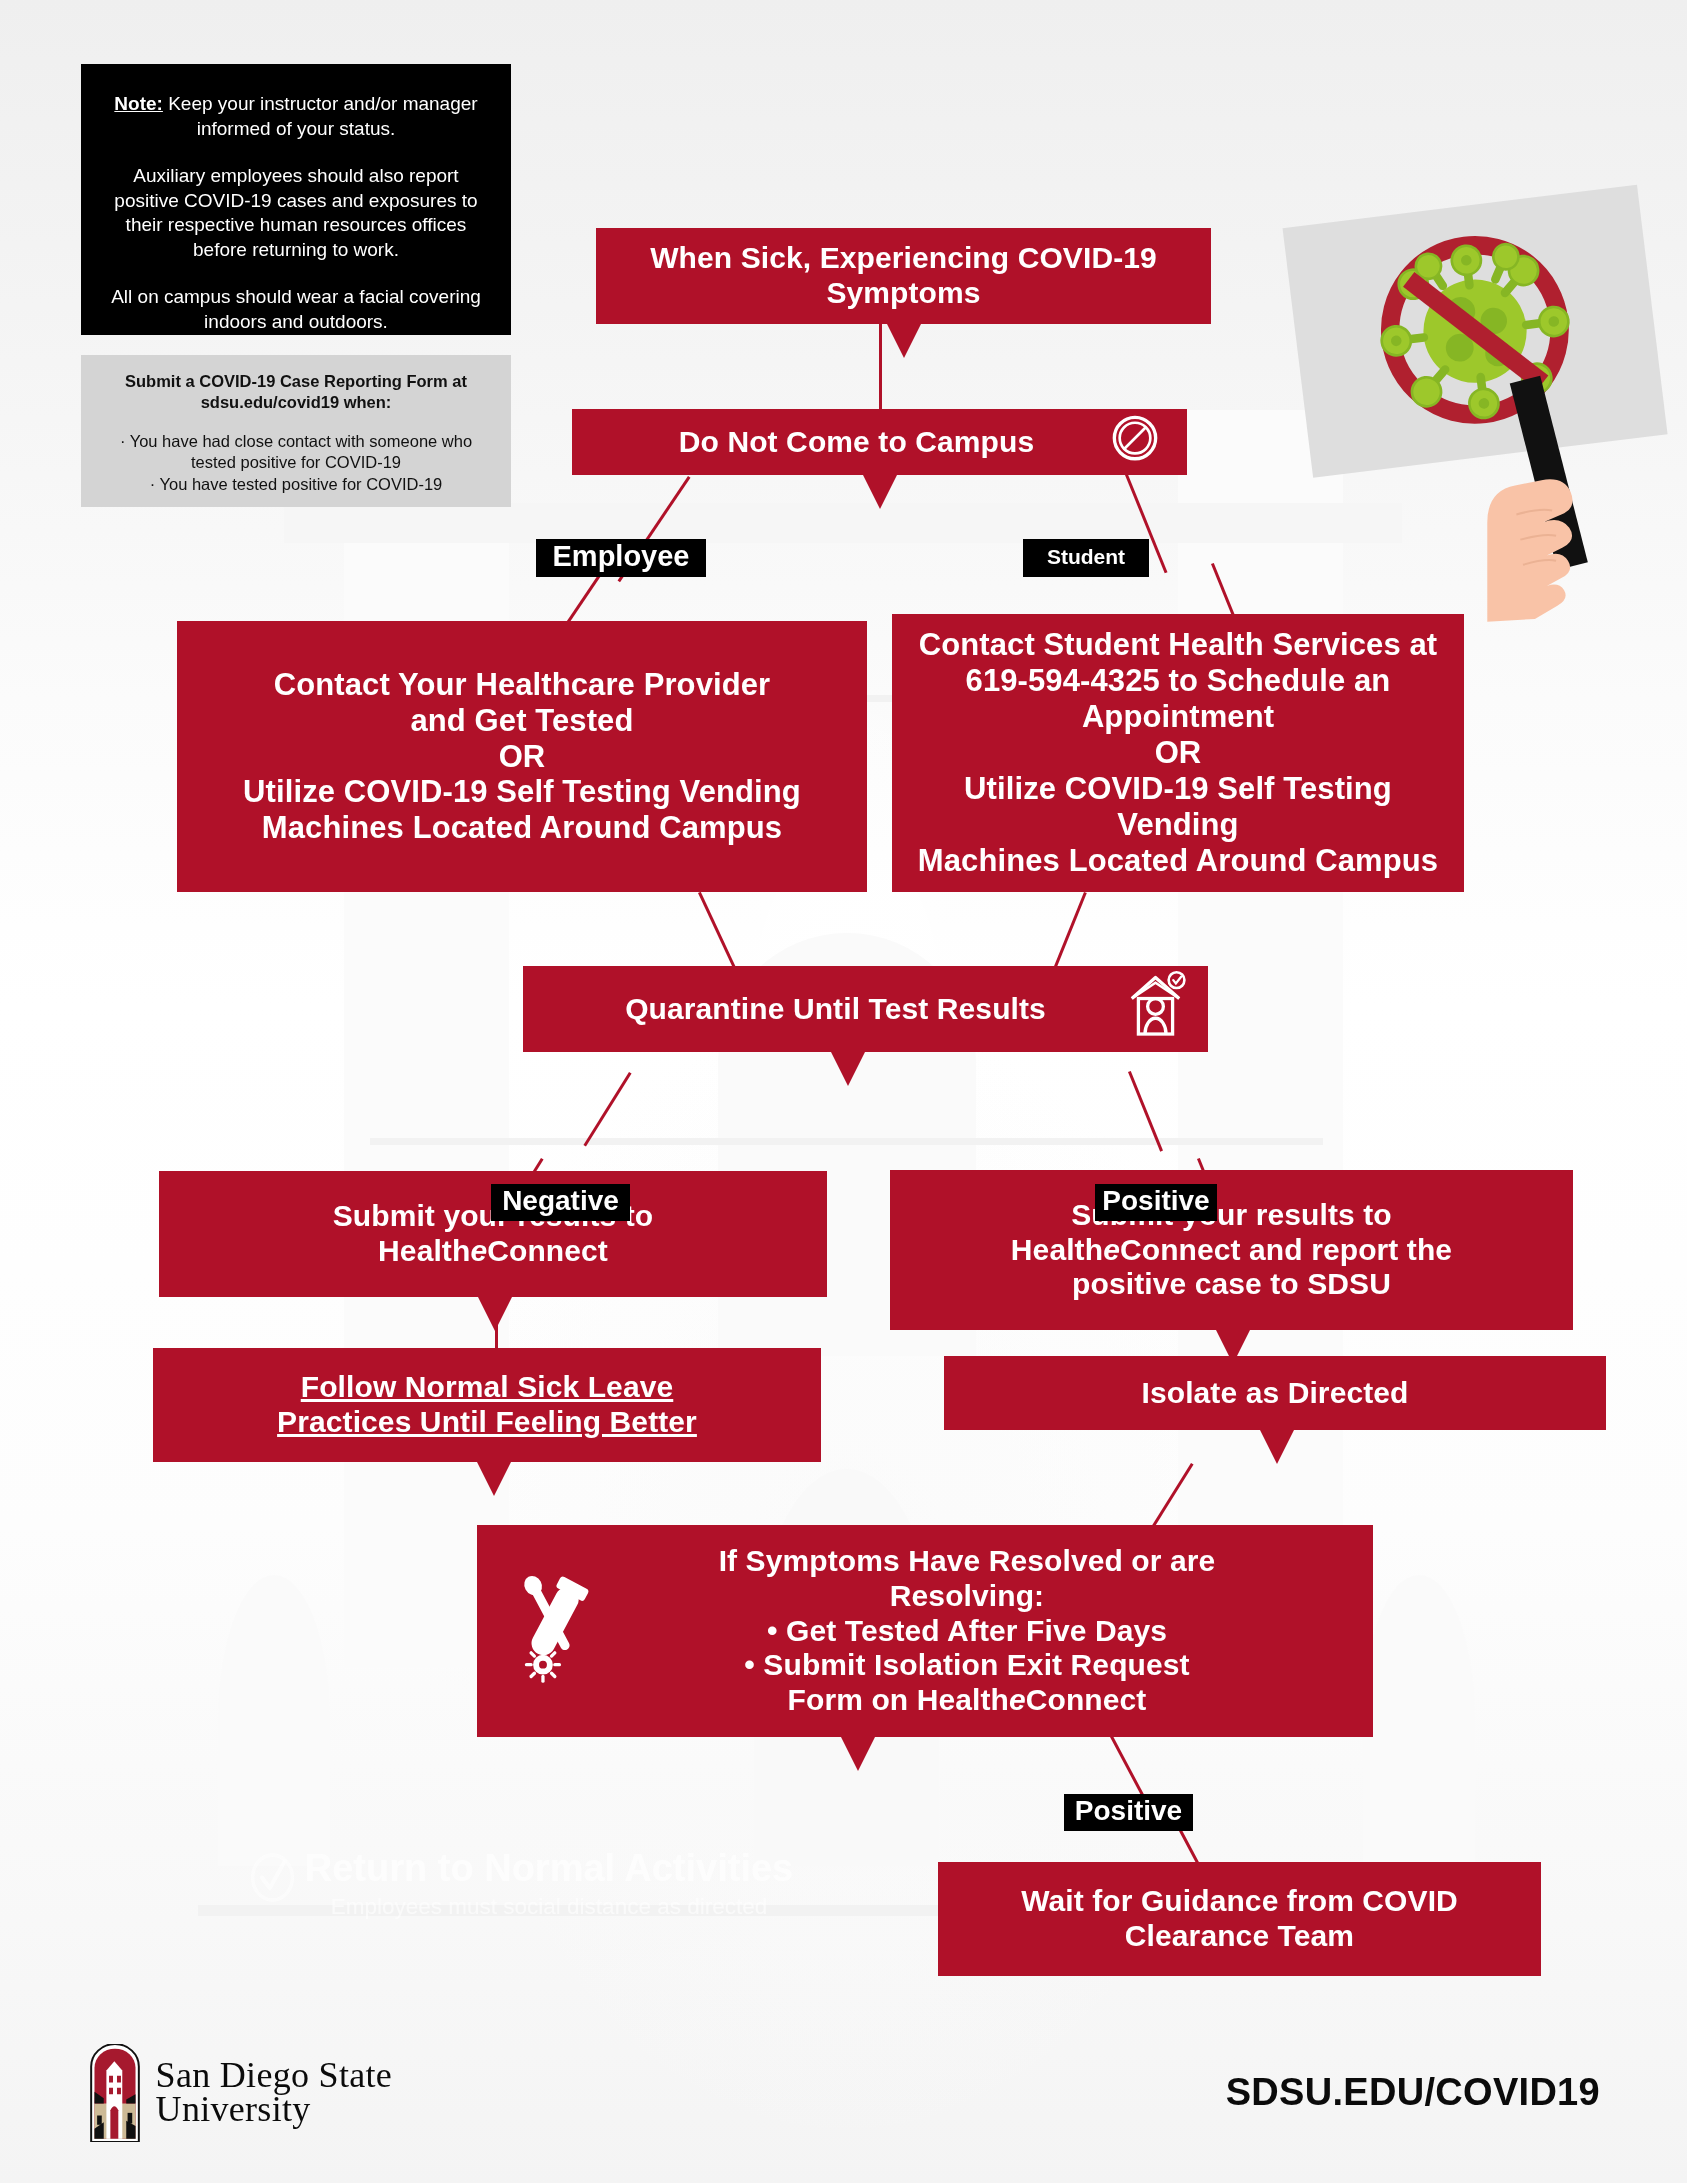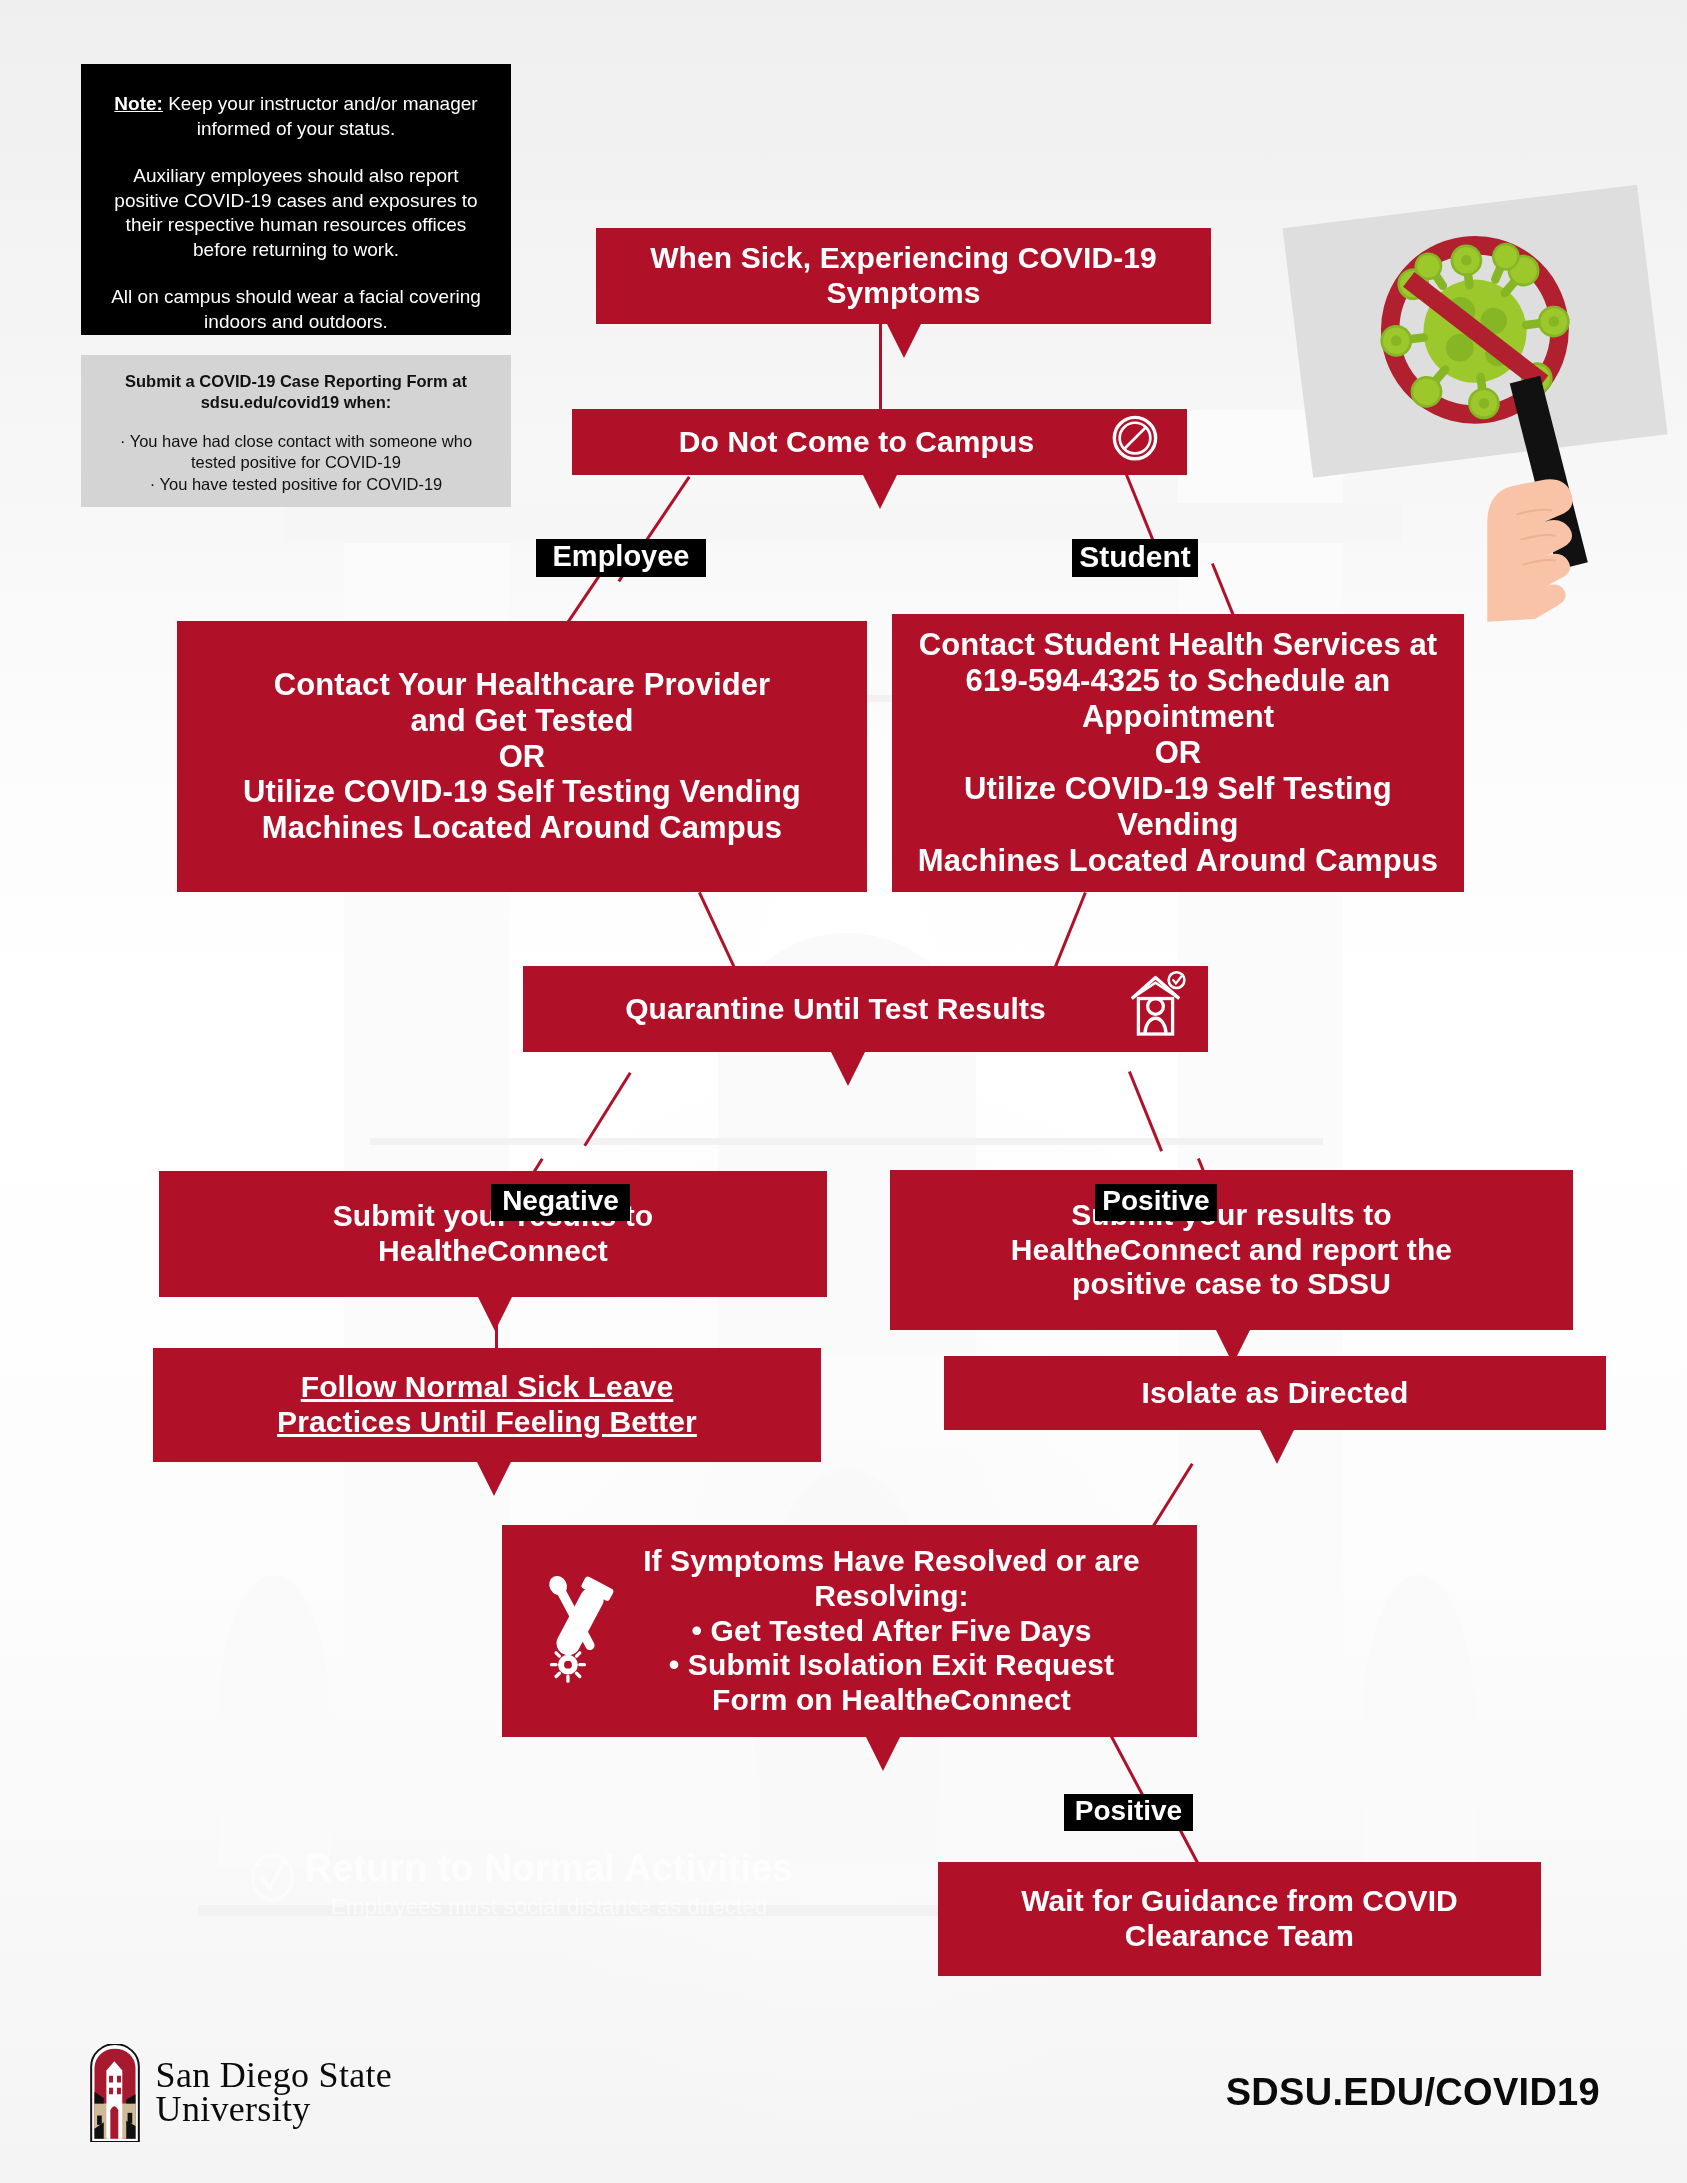--- a/index.html
+++ b/index.html
@@ -266,21 +266,21 @@
         <circle cx="39" cy="39" r="23" fill="none" stroke="#fff" stroke-width="4"></circle>
         <line x1="22" y1="56" x2="56" y2="22" stroke="#fff" stroke-width="4"></line>
       </svg>
     </span>
     <div class="tail" style="left:291px;"></div>
   </div>
 
   <div class="blabel" style="left:536px;top:539px;width:170px;height:38px;font-size:29px;">
     <span>Employee</span>
   </div>
-  <div class="blabel" style="left:1072px;top:539px;width:126px;height:38px;font-size:30px;">
+  <div class="blabel" style="left:1023px;top:539px;width:126px;height:38px;font-size:21px;">
     <span>Student</span>
   </div>
 
   <div class="cbox" style="left:177px;top:621px;width:690px;height:271px;font-size:31px;">
     <div class="txt">
       <div>Contact Your Healthcare Provider</div>
       <div>and Get Tested</div>
       <div>OR</div>
       <div>Utilize COVID-19 Self Testing Vending</div>
       <div>Machines Located Around Campus</div>
@@ -344,21 +344,21 @@
       <div>positive case to SDSU</div>
     </div>
     <div class="tail" style="left:326px;"></div>
   </div>
 
   <div class="cbox" style="left:944px;top:1356px;width:662px;height:74px;font-size:30px;">
     <div class="txt">Isolate as Directed</div>
     <div class="tail" style="left:316px;"></div>
   </div>
 
-  <div class="cbox" style="left:502px;top:1525px;width:695px;height:212px;font-size:30px;padding-left:119px;padding-right:35px;">
+  <div class="cbox" style="left:477px;top:1525px;width:896px;height:212px;font-size:30px;padding-left:119px;padding-right:35px;">
     <span style="position:absolute;left:34px;top:50%;transform:translateY(-50%);">
       <svg width="85" height="112" viewBox="0 0 128 170">
         <g transform="rotate(28 64 85)">
           <rect x="44" y="20" width="36" height="112" rx="18" fill="#fff"></rect>
           <rect x="38" y="10" width="48" height="20" rx="5" fill="#fff"></rect>
         </g>
         <g transform="rotate(-28 64 78)">
           <rect x="56" y="12" width="14" height="112" rx="7" fill="#fff"></rect>
           <ellipse cx="63" cy="14" rx="13" ry="15" fill="#fff"></ellipse>
         </g>

